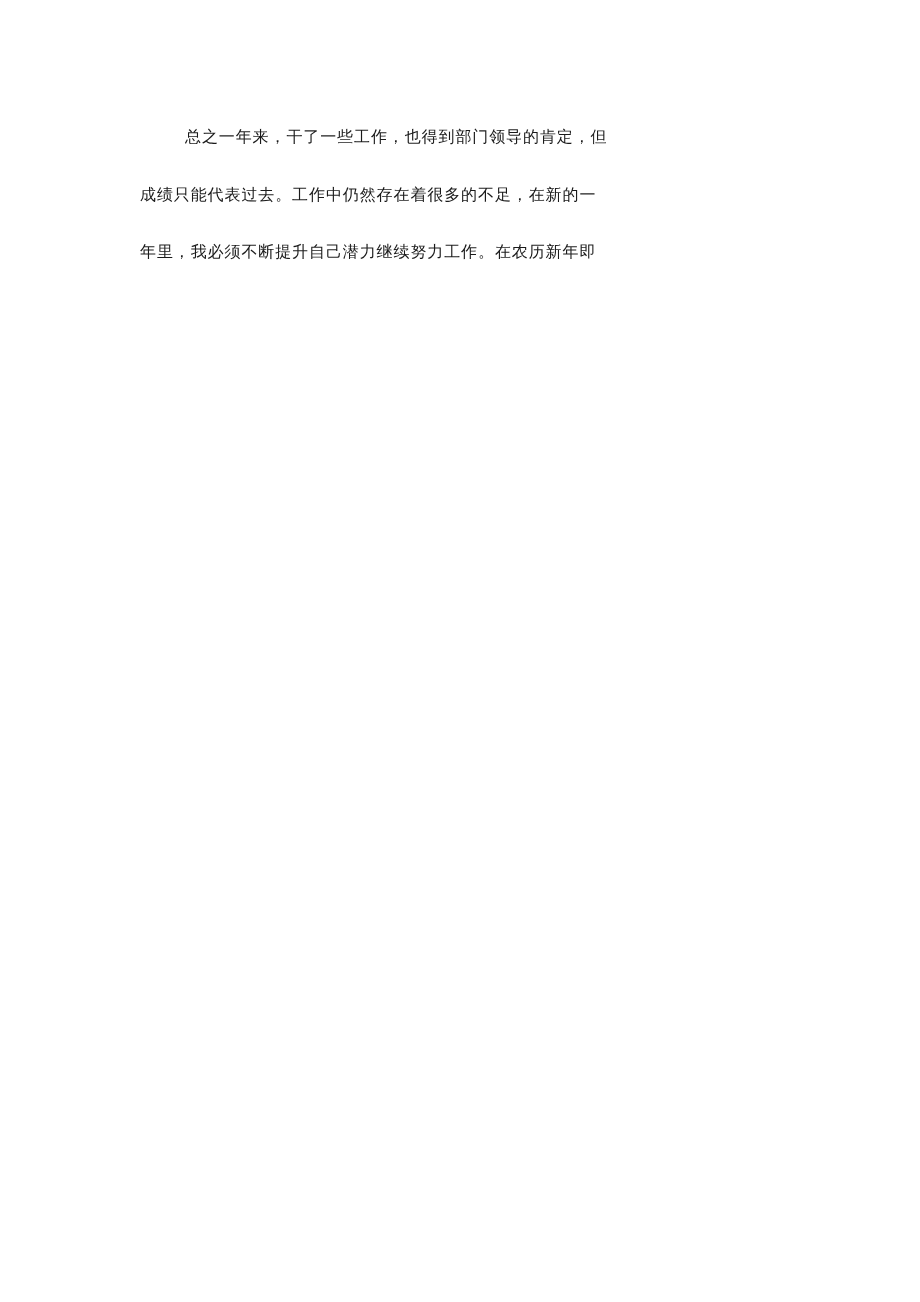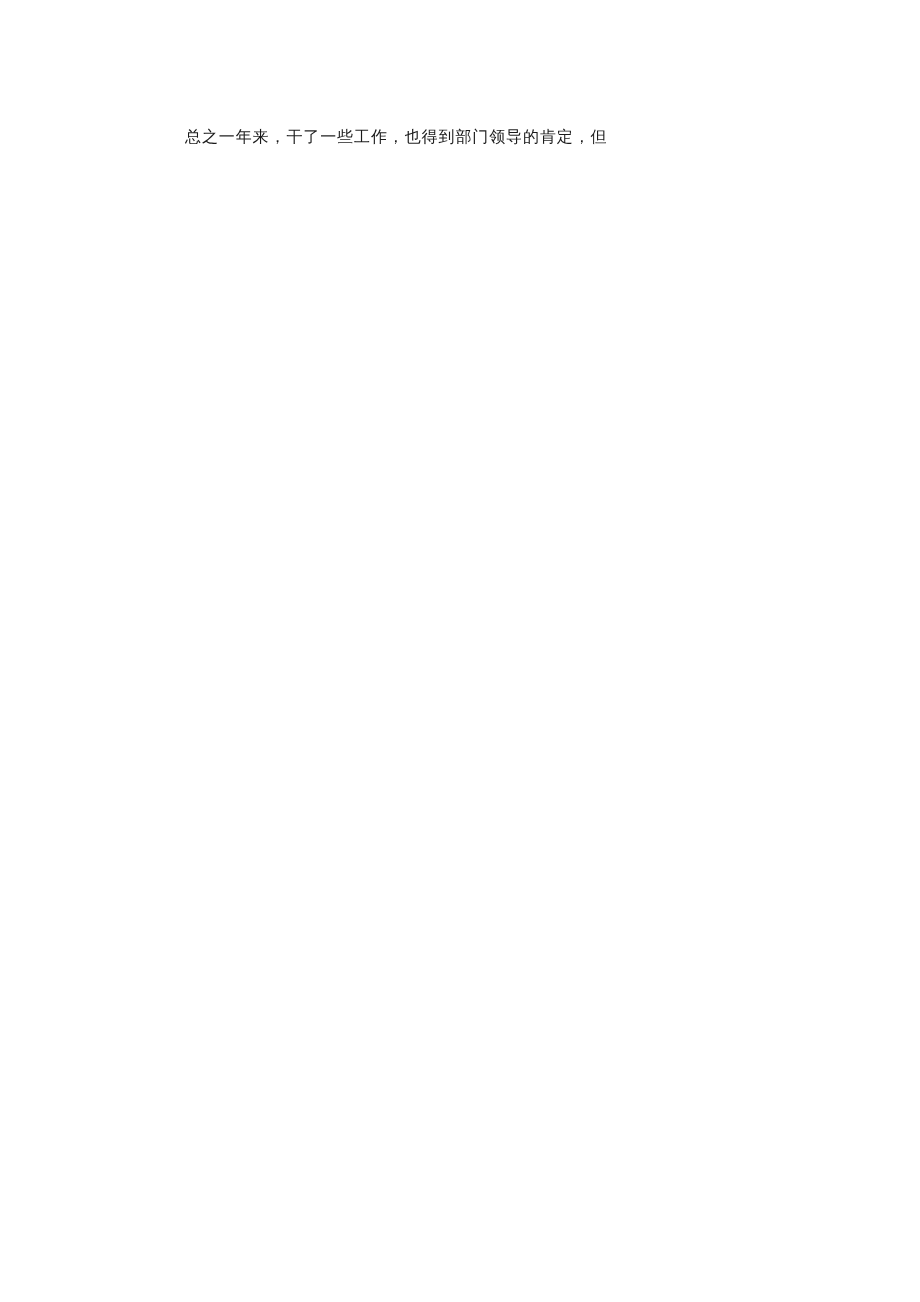--- a/index.html
+++ b/index.html
@@ -8,20 +8,22 @@
   .page { position: absolute; left: 0; top: 0; width: 920px; height: 1302px; }
   .line { position: absolute; left: 140px; width: 640px; font-size: 16px; line-height: 30px;
           white-space: nowrap; letter-spacing: 0.9px; }
   .line.indent { left: 185px; }
 </style>
 </head>
 <body>
 
 <div class="page">
   <div class="line indent" style="top:122px">总之一年来，干了一些工作，也得到部门领导的肯定，但</div>
+  <div class="line" style="top:180px">成绩只能代表过去。工作中仍然存在着很多的不足，在新的一</div>
+  <div class="line" style="top:237px">年里，我必须不断提升自己潜力继续努力工作。在农历新年即</div>
   <div class="line" style="top:265px; top:265px"></div>
 
   <div class="line" style="top:266px"></div>
   <div class="line" style="top:265px"></div>
   <div class="line" style="top:265px"></div>
   <div class="line" style="top:266px"></div>
   <div class="line" style="top:265px"></div>
   <div class="line" style="top:266px"></div>
   <div class="line" style="top:265px"></div>
   <div class="line" style="top:266px"></div>

